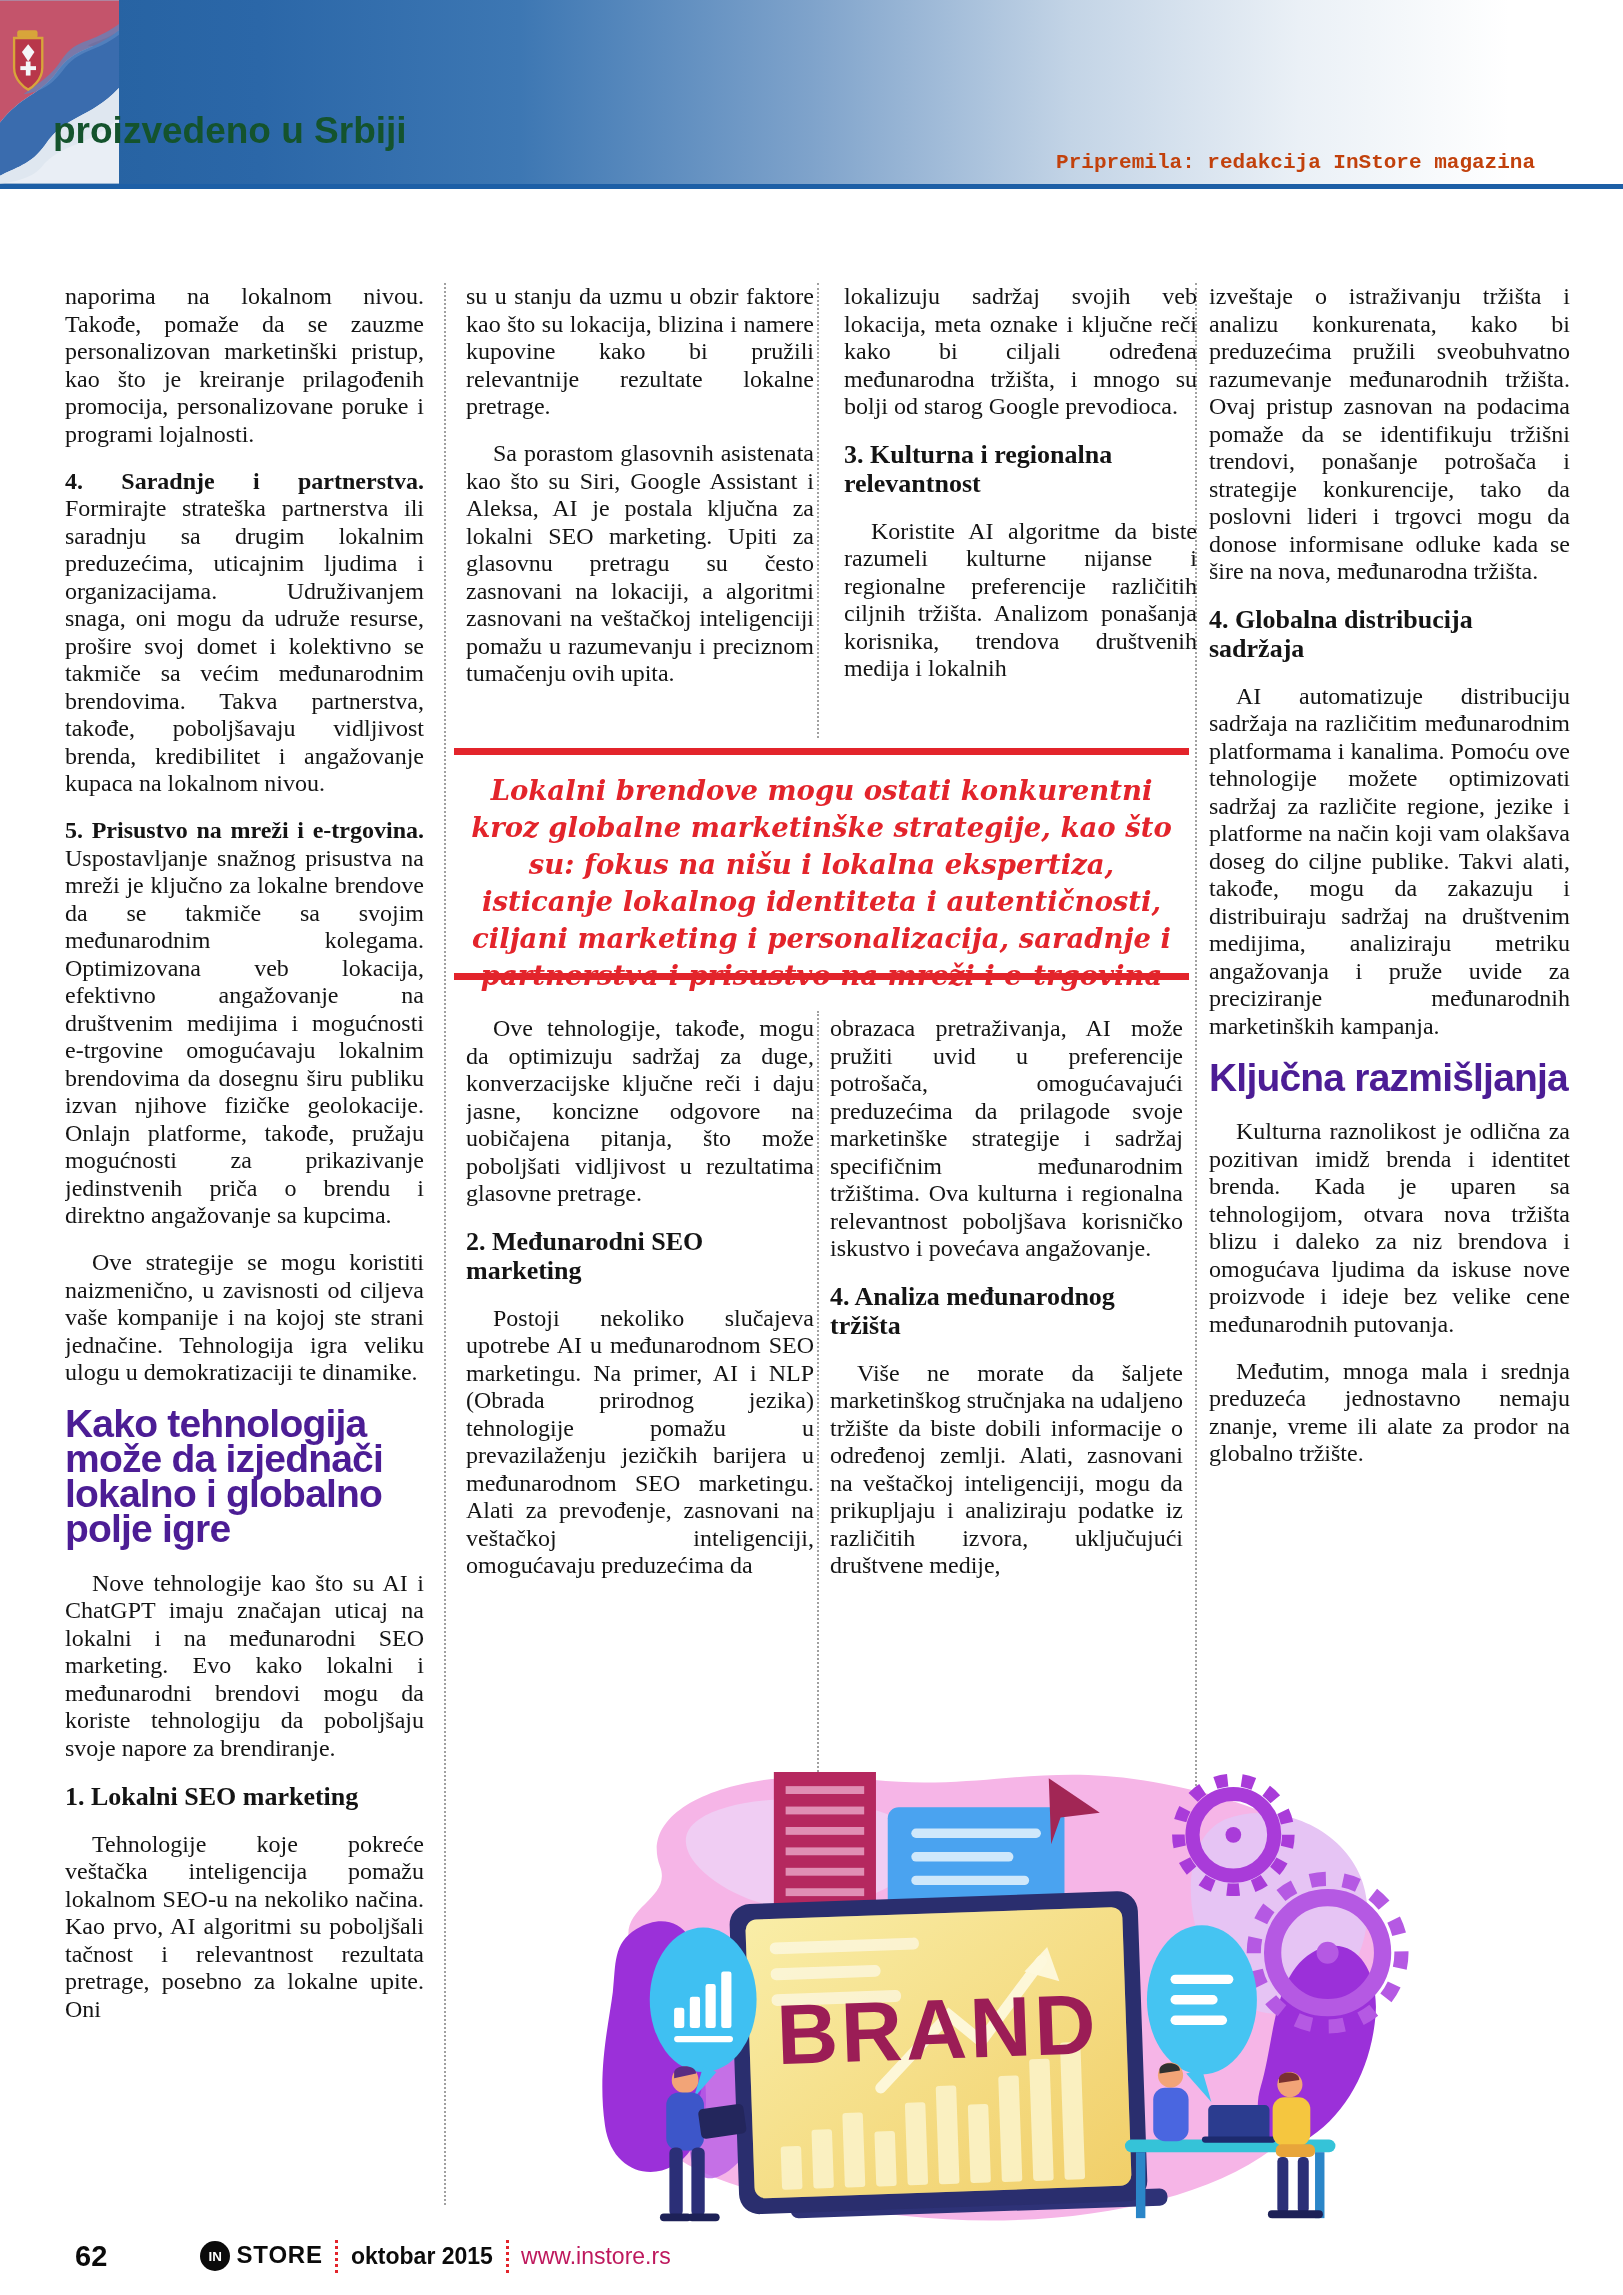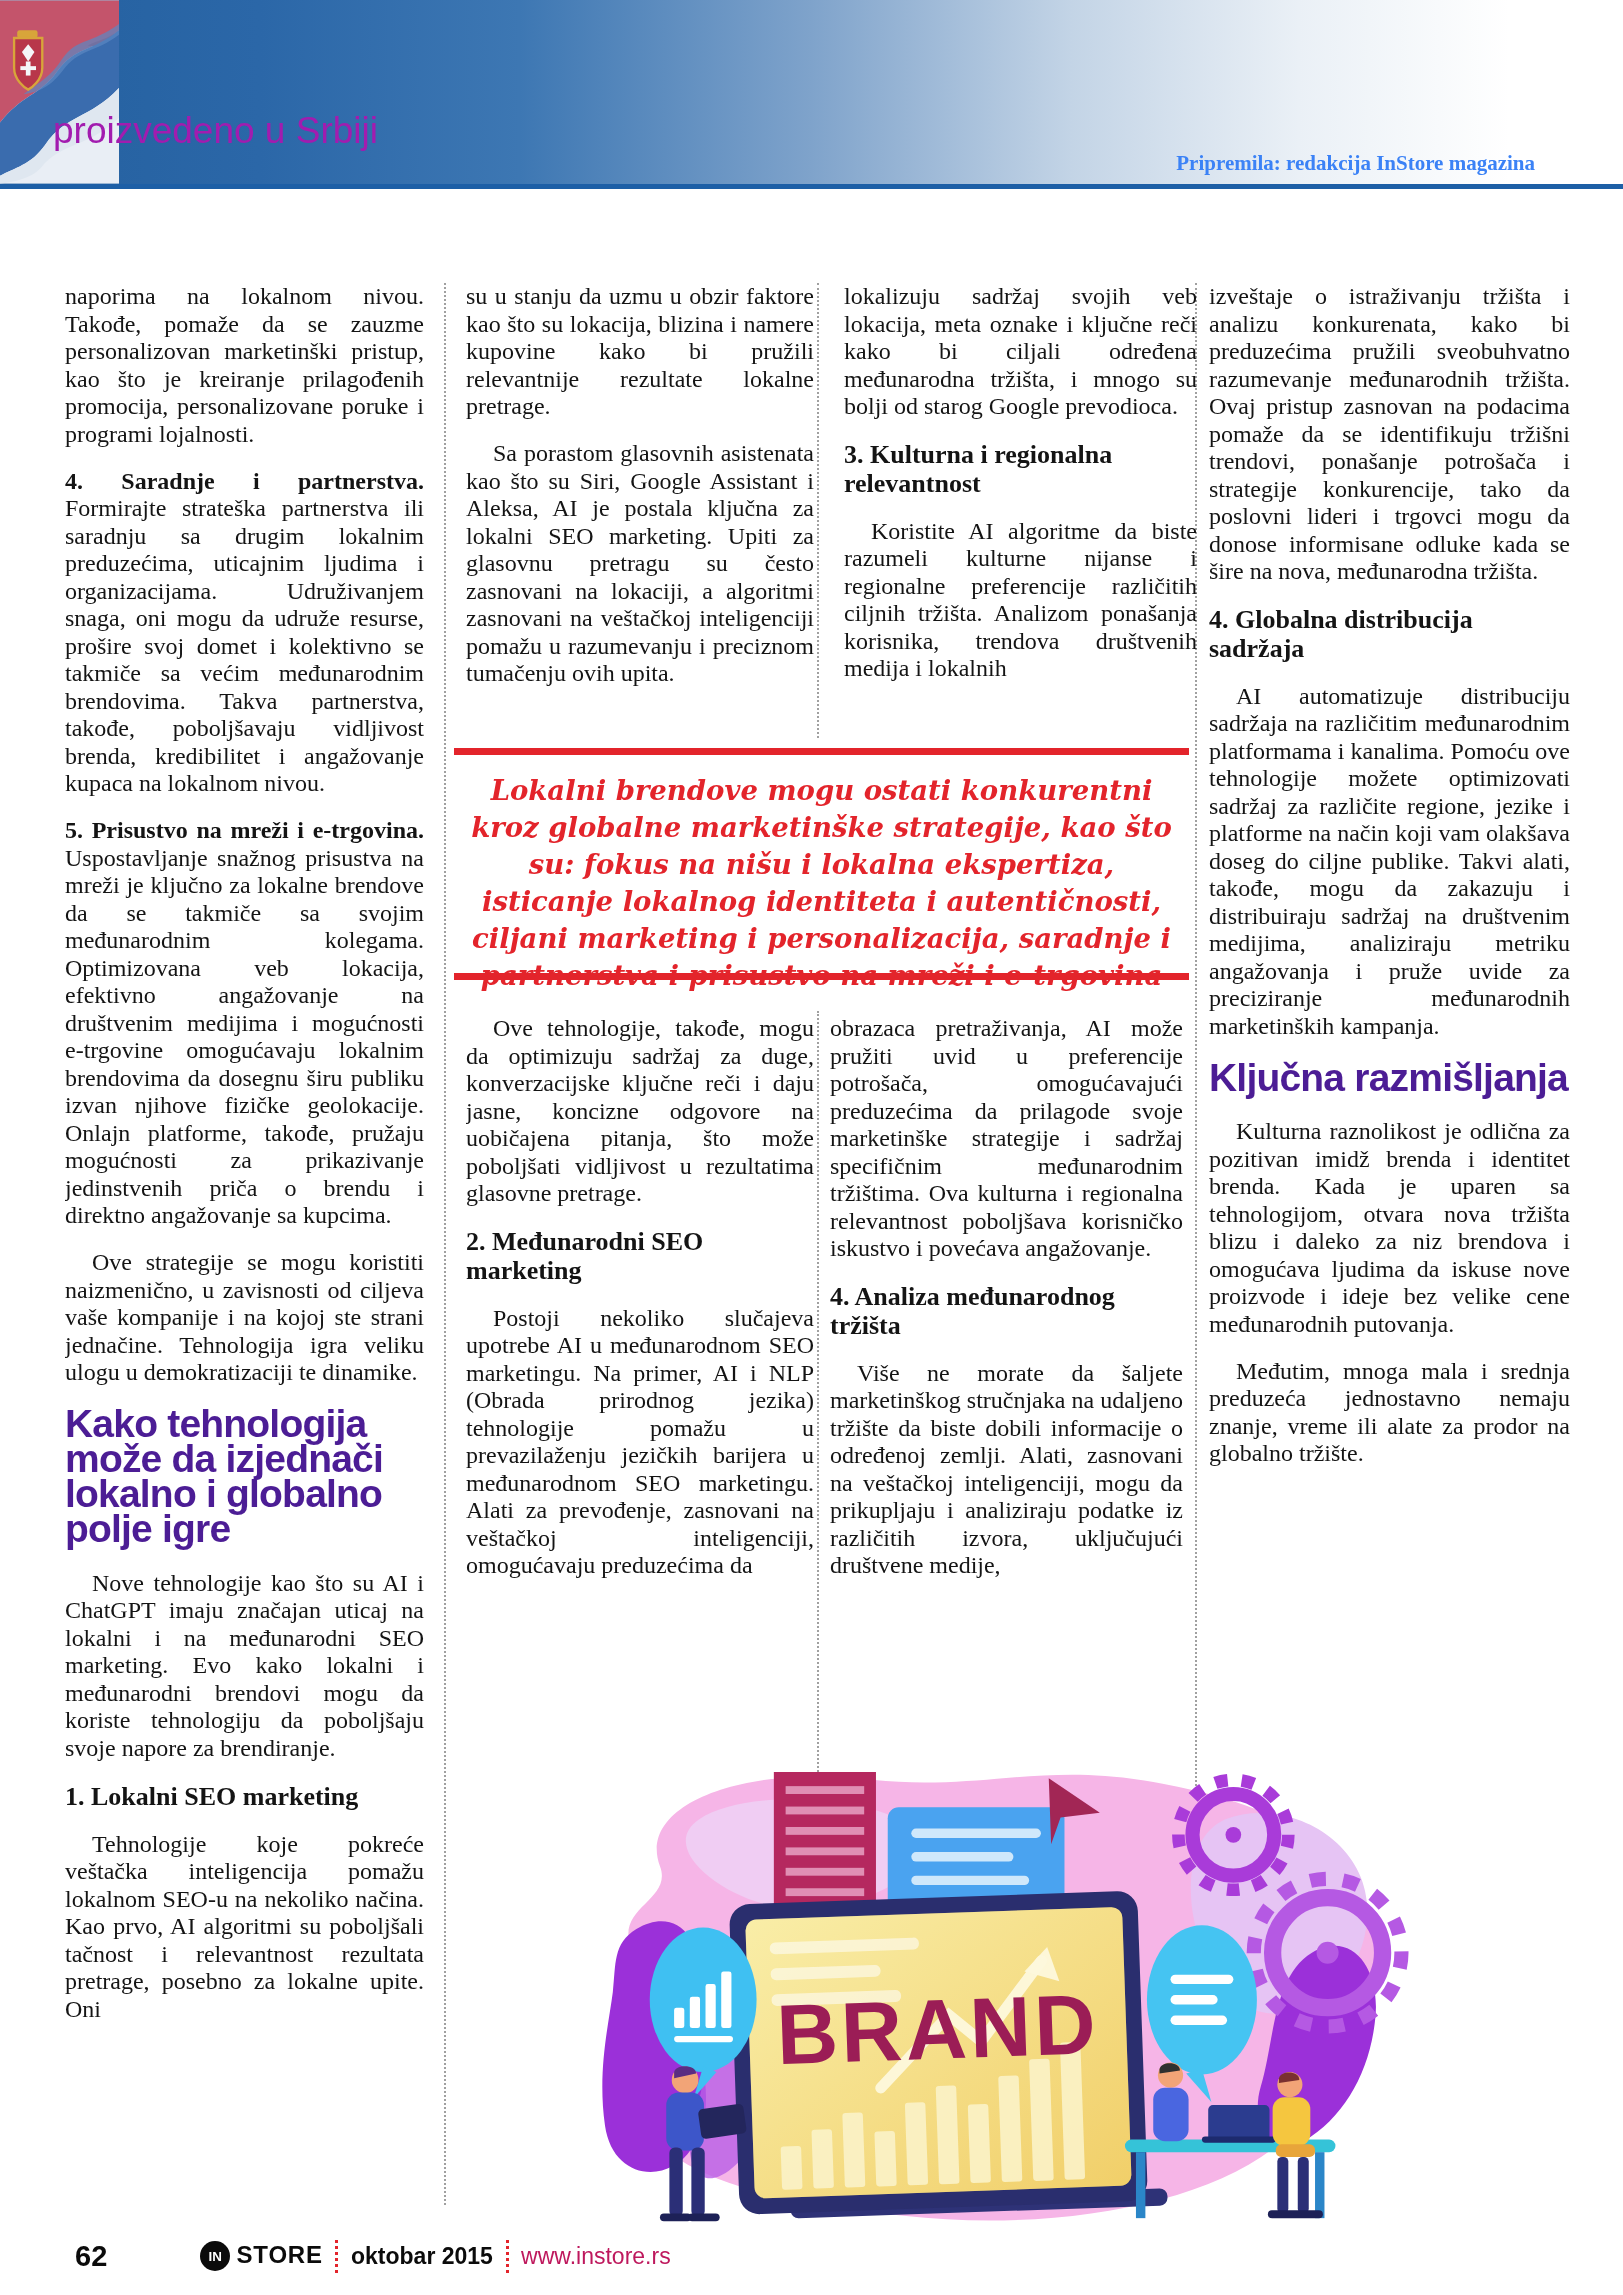--- a/index.html
+++ b/index.html
@@ -4,23 +4,23 @@
 <style>
   html,body{margin:0;padding:0;background:#ffffff;}
   #page{position:relative;width:1623px;height:2295px;background:#ffffff;overflow:hidden;
         font-family:"Liberation Serif",serif;color:#141414;}
 
   
   .header-band{position:absolute;left:0;top:0;width:1623px;height:184px;
     background:linear-gradient(90deg,#24609f 0%,#2b67a8 16%,#3d77b3 32%,#7fa3cb 50%,#c3d4e6 66%,#eaf0f6 80%,#ffffff 93%);}
   .flag{position:absolute;left:0;top:0;width:119px;height:184px;}
   .page-title{position:absolute;left:53px;top:110px;font-family:"Liberation Sans",sans-serif;
-    font-weight:normal;font-size:37px;line-height:41px;color:#a21caf;letter-spacing:0px;white-space:nowrap;}
-  .byline{position:absolute;right:88px;top:151px;font-family:Liberation Serif, serif;
-    font-weight:bold;font-size:21px;color:#3b82f6;white-space:nowrap;}
+    font-weight:bold;font-size:37px;line-height:41px;color:#14532d;letter-spacing:0px;white-space:nowrap;}
+  .byline{position:absolute;right:88px;top:151px;font-family:Liberation Mono, monospace;
+    font-weight:bold;font-size:21px;color:#c2410c;white-space:nowrap;}
   .header-rule{position:absolute;left:0;top:184px;width:1623px;height:4.7px;background:#1d5fa6;}
 
   
   .col{position:absolute;overflow:hidden;text-align:justify;}
   .para{margin:0 0 19.6px 0;font-size:24px;line-height:27.5px;}
   .para.indent{text-indent:27px;}
   .para strong{font-weight:bold;}
   .h-serif{margin:4.7px 0 19.6px 0;font-size:26px;line-height:29px;font-weight:bold;text-align:left;}
   .h-sans{margin:6.3px 0 23.6px 0;font-family:"Liberation Sans",sans-serif;font-weight:bold;
     font-size:39px;line-height:35px;letter-spacing:-0.8px;text-align:left;color:#4c1d95;}

